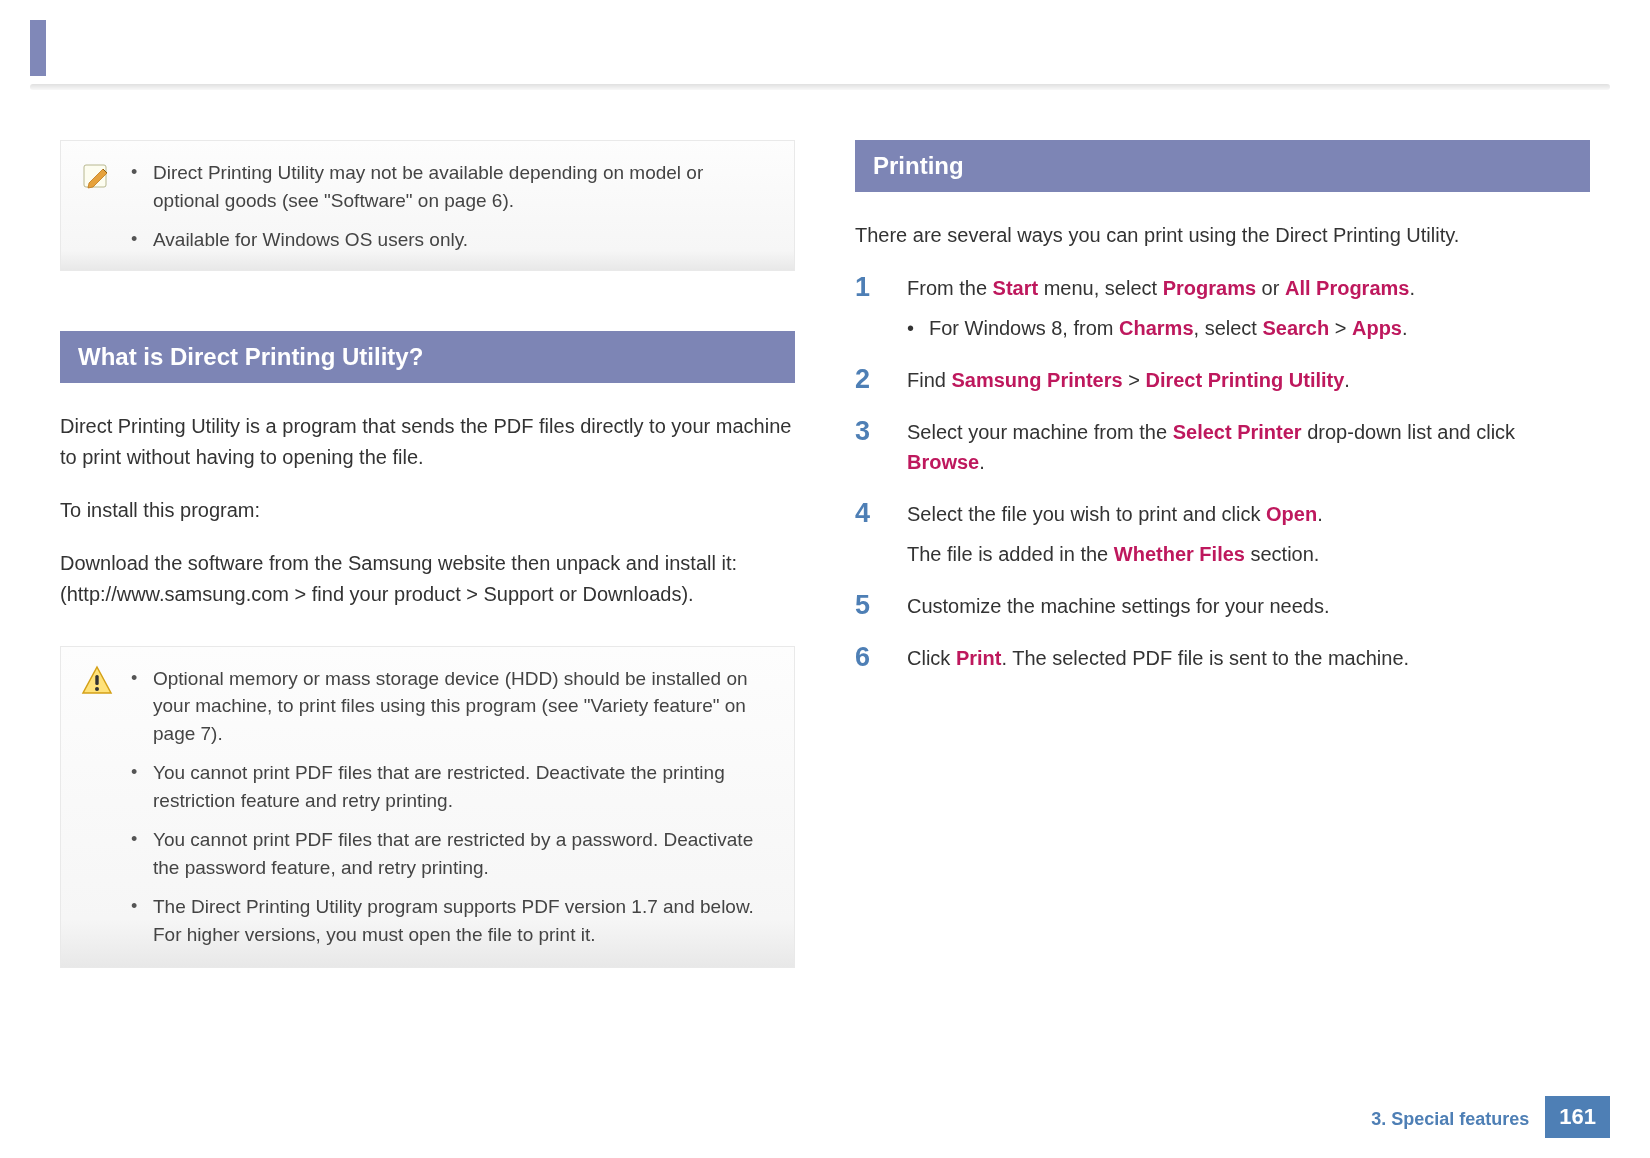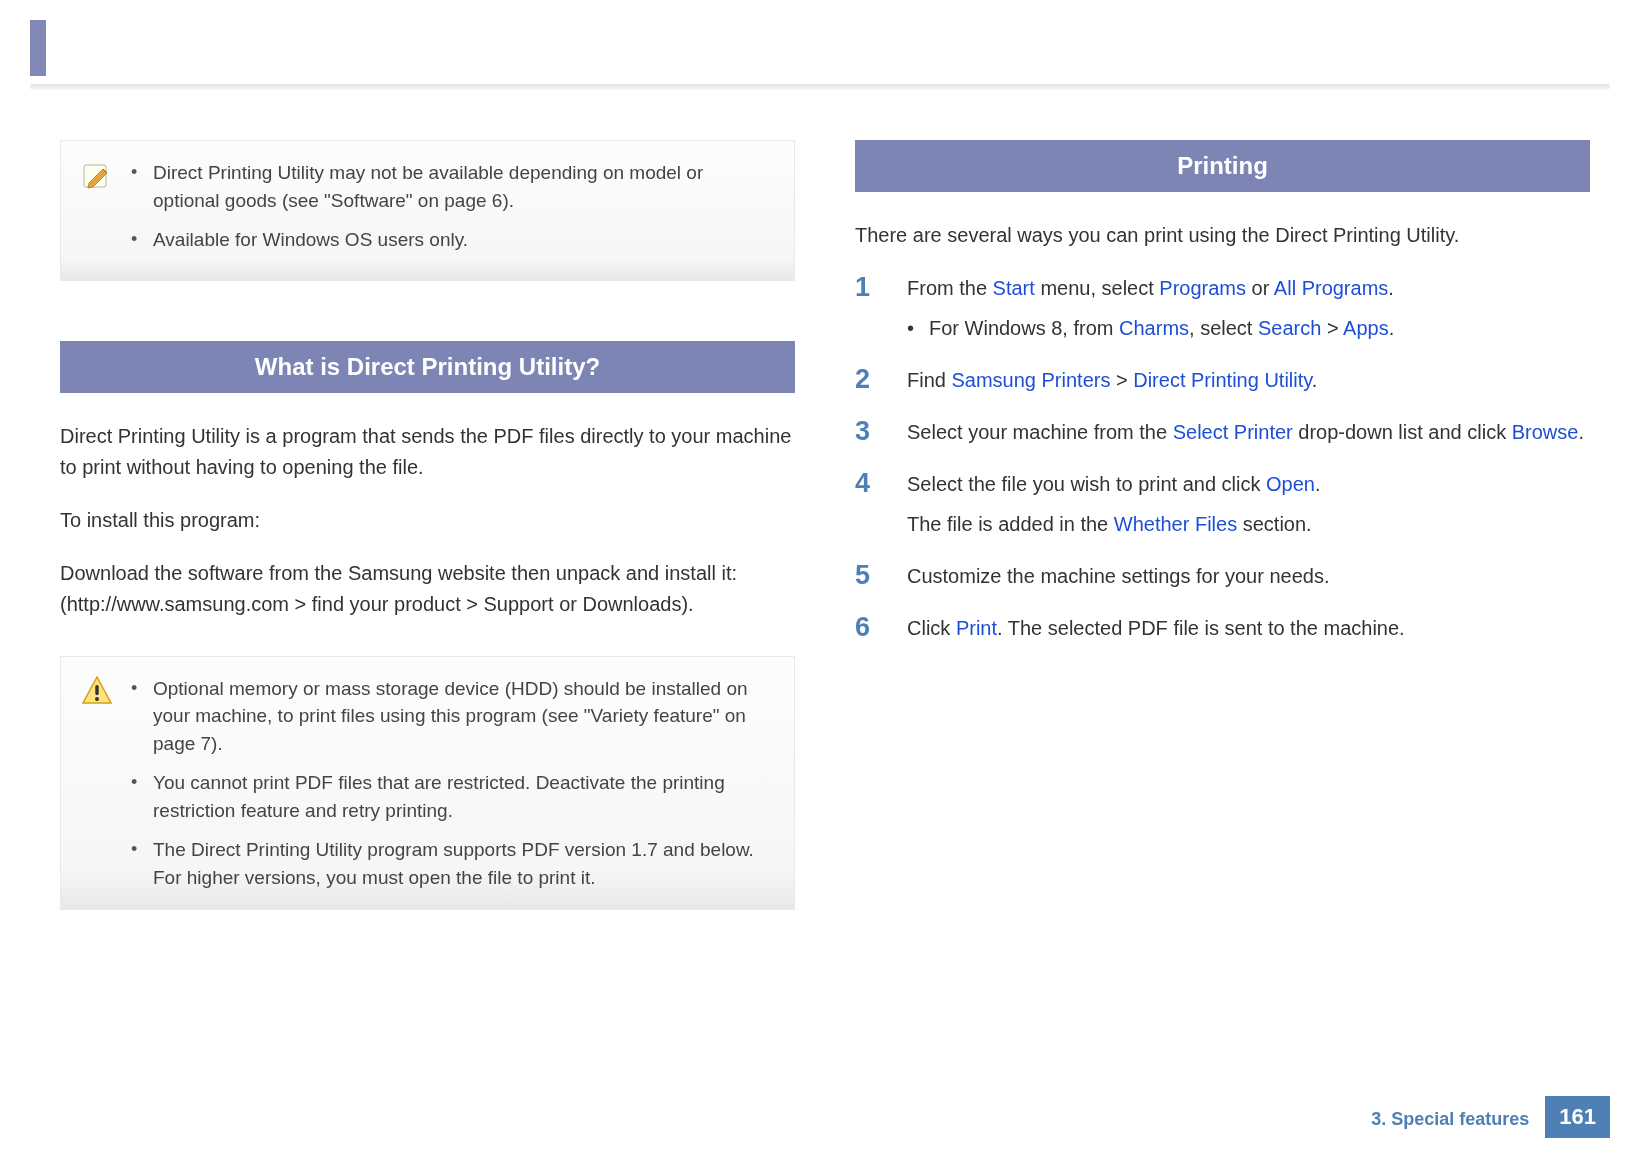--- a/index.html
+++ b/index.html
@@ -38,21 +38,21 @@
   }
   .columns {
     display: flex;
     padding: 40px 60px 0 60px;
     gap: 60px;
   }
   .col { flex: 1; }
   .note-box {
     background: linear-gradient(to bottom, #fdfdfd 0%, #f6f6f6 85%, #e8e8e8 100%);
     border: 1px solid #e9e9e9;
-    padding: 18px 24px 26px 70px;
+    padding: 18px 24px 16px 70px;
     position: relative;
     margin-bottom: 60px;
   }
   .note-box .pencil-icon {
     position: absolute;
     left: 20px; top: 18px;
     width: 32px; height: 32px;
   }
   .warn-box {
     background: linear-gradient(to bottom, #fdfdfd 0%, #f6f6f6 85%, #e8e8e8 100%);
@@ -83,21 +83,20 @@
     font-size: 18px;
     color: #555;
   }
   .section-heading {
     background: #7d85b5;
     color: #fff;
     font-size: 24px;
     font-weight: 700;
     padding: 12px 18px;
     margin-bottom: 28px;
-    text-align: center;
   }
   .body-text {
     font-size: 20px;
     line-height: 1.55;
     color: #333;
     margin-bottom: 22px;
   }
   .steps { list-style: none; }
   .steps > li {
     display: flex;
@@ -144,21 +143,21 @@
   .footer-chapter {
     color: #4e7fb5;
     padding: 8px 16px;
   }
   .footer-page {
     background: #4e7fb5;
     color: #fff;
     padding: 8px 14px;
     font-size: 22px;
   }
-  b { font-weight: 400; color: #1d4ed8; }
+  b { font-weight: 700; color: #be185d; }
 </style>
 </head>
 <body>
 
 <div class="page-header">
   <div class="title-bar">
     <div class="title-accent"></div>
   </div>
   <div class="header-underline"></div>
 </div>
@@ -191,20 +190,21 @@
       <span class="warn-icon">
         <svg viewBox="0 0 32 32" width="32" height="32">
           <polygon points="16,2 30,28 2,28" fill="#ffe27a" stroke="#d4a017" stroke-width="1.5"></polygon>
           <rect x="14.3" y="10" width="3.4" height="10" rx="1.5" fill="#333"></rect>
           <circle cx="16" cy="24" r="2" fill="#333"></circle>
         </svg>
       </span>
       <ul class="bullet-list">
         <li>Optional memory or mass storage device (HDD) should be installed on your machine, to print files using this program (see "Variety feature" on page 7).</li>
         <li>You cannot print PDF files that are restricted. Deactivate the printing restriction feature and retry printing.</li>
+        <li>You cannot print PDF files that are restricted by a password. Deactivate the password feature, and retry printing.</li>
         <li>The Direct Printing Utility program supports PDF version 1.7 and below. For higher versions, you must open the file to print it.</li>
       </ul>
     </div>
 
   </div>
 
   <div class="col">
 
     <h2 class="section-heading">Printing</h2>
 

